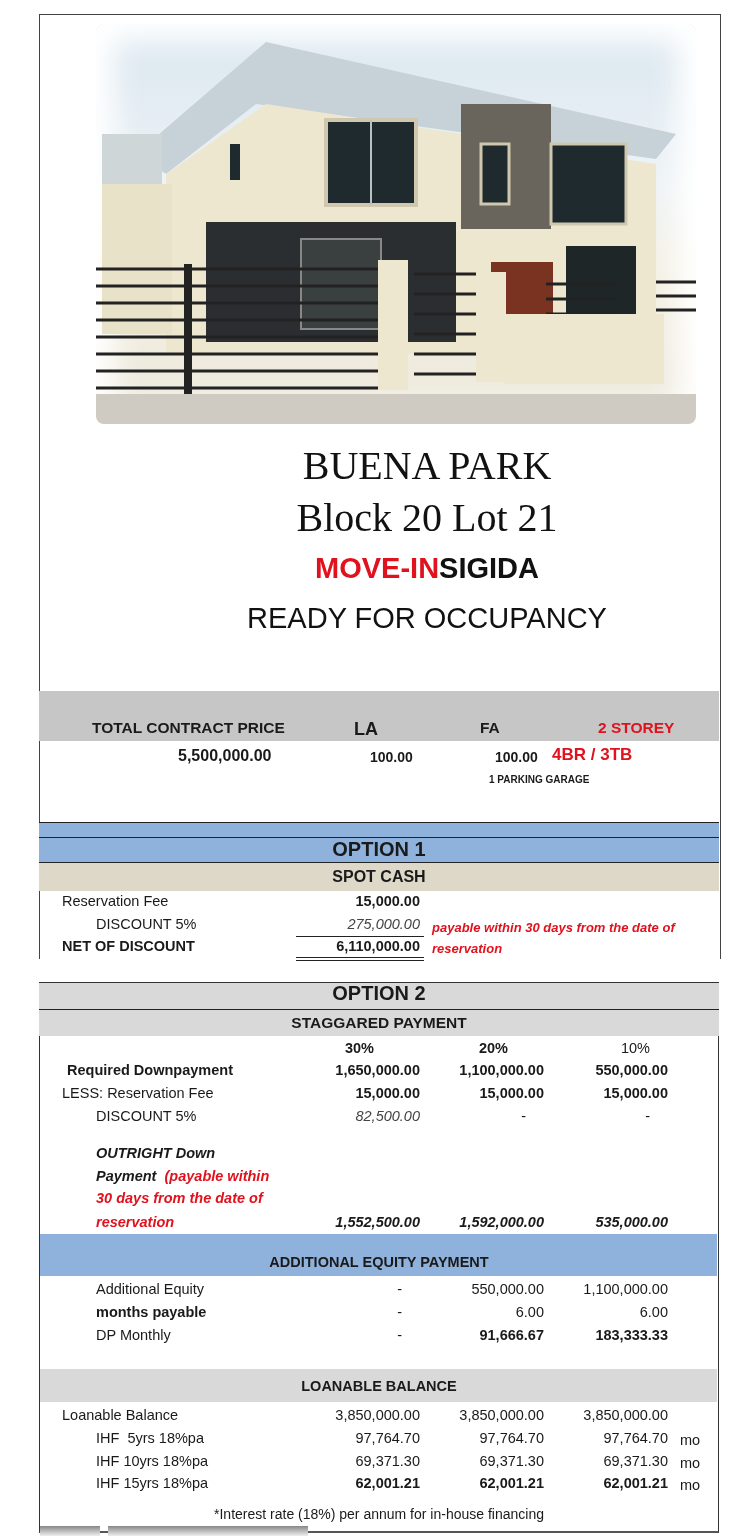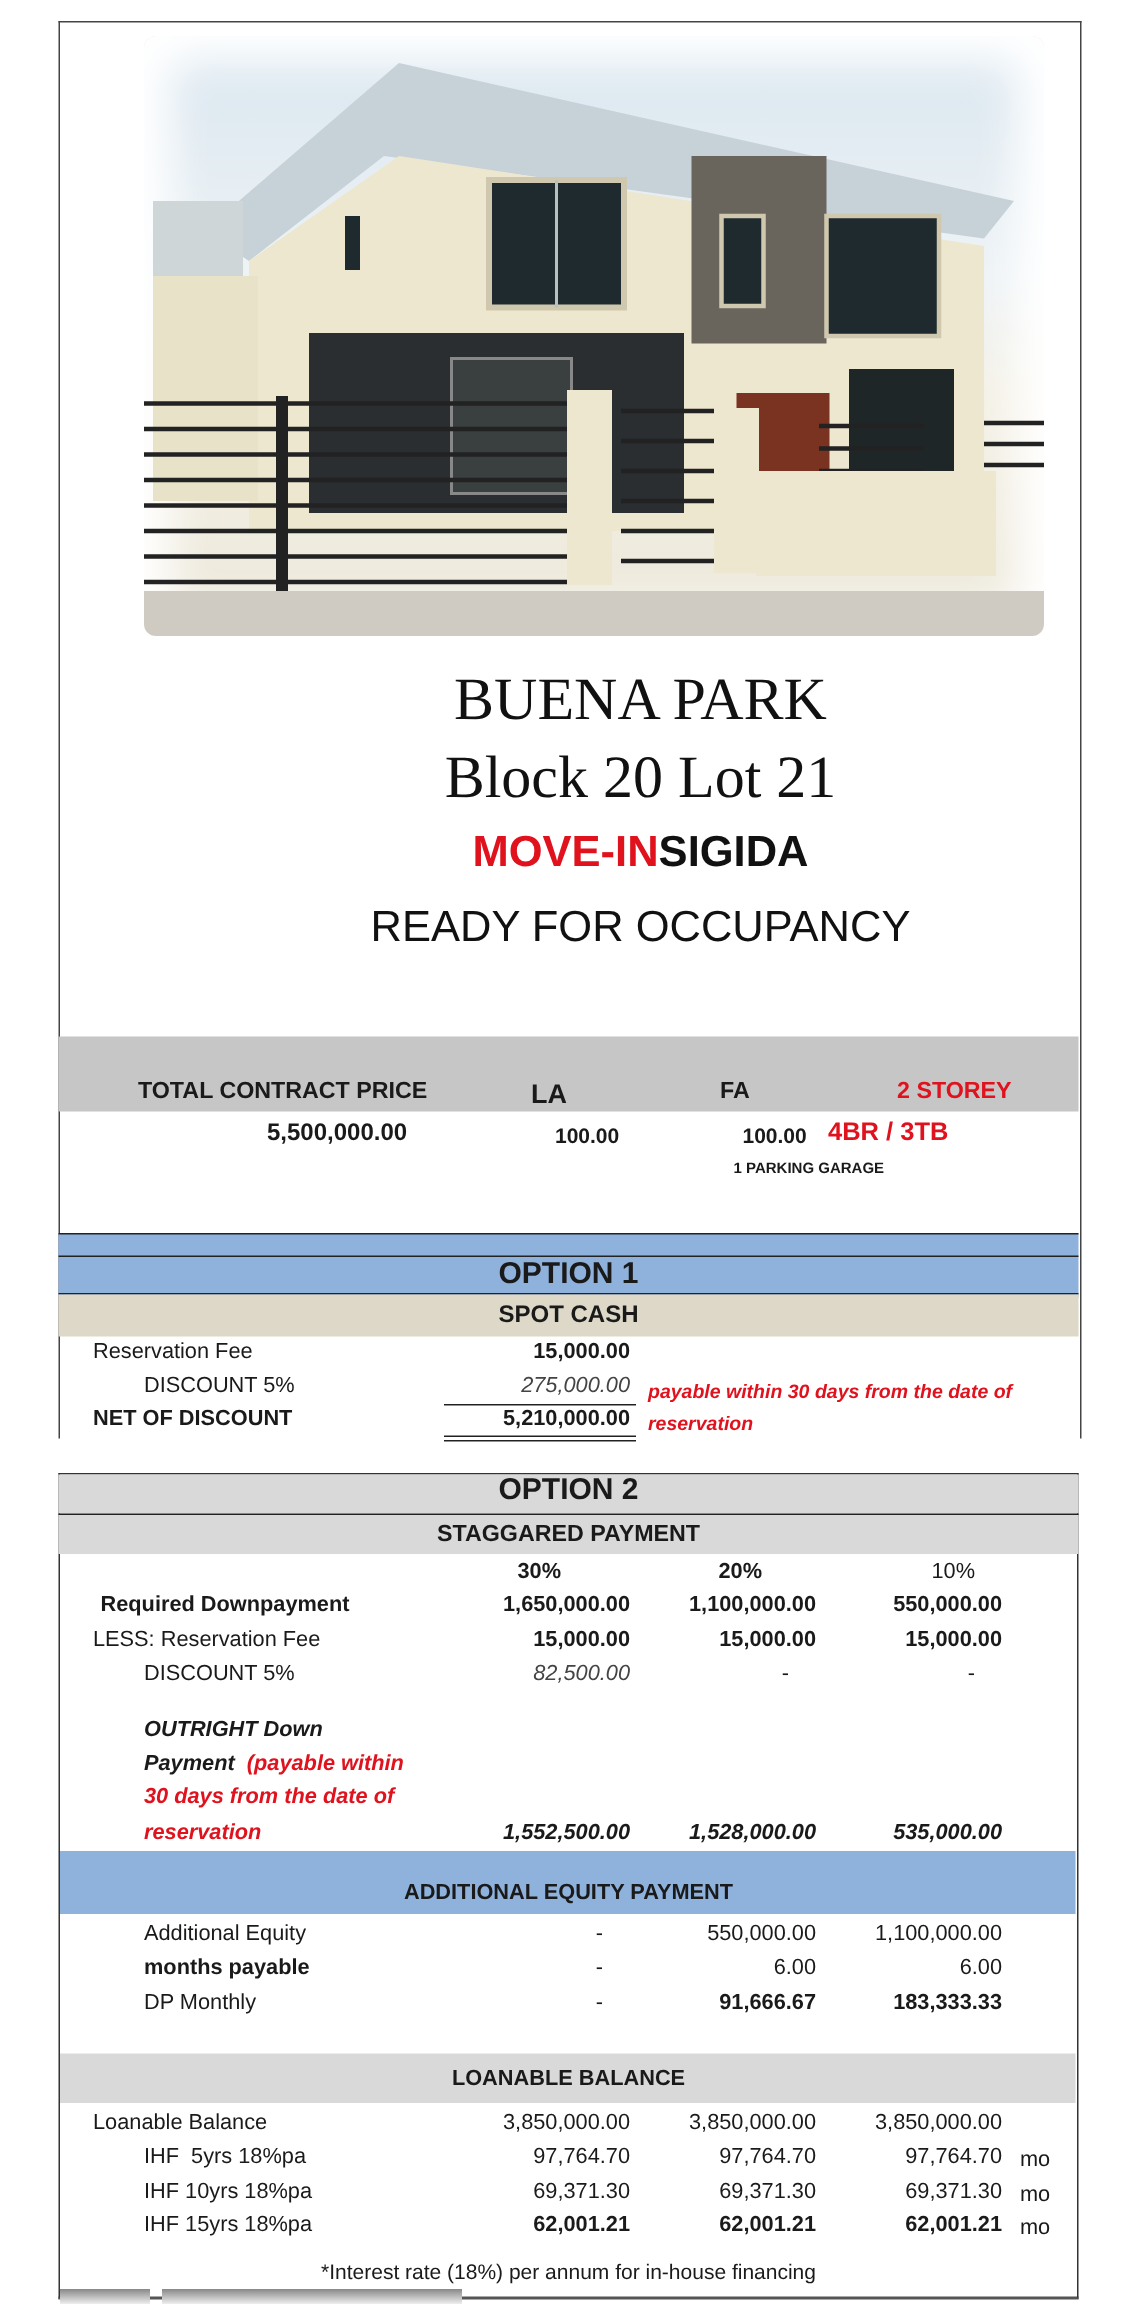--- a/index.html
+++ b/index.html
@@ -100,21 +100,21 @@
 <div class="hline" style="left:39px;top:862px;width:680px;"></div>
 <div class="txt bold c" style="left:39px;width:680px;top:838px;font-size:20px;">OPTION 1</div>
 <div class="tanband" style="top:863px;height:28px;"></div>
 <div class="txt bold c" style="left:39px;width:680px;top:868px;font-size:16px;">SPOT CASH</div>
 <div class="txt" style="left:62px;top:893px;">Reservation Fee</div>
 <div class="txt bold r" style="left:296px;width:124px;top:893px;">15,000.00</div>
 <div class="txt" style="left:96px;top:916px;">DISCOUNT 5%</div>
 <div class="txt it r" style="left:296px;width:124px;top:916px;color:#444;">275,000.00</div>
 <div class="hline" style="left:296px;top:936px;width:128px;"></div>
 <div class="txt bold" style="left:62px;top:938px;">NET OF DISCOUNT</div>
-<div class="txt bold r" style="left:296px;width:124px;top:938px;">5,210,000.00</div>
+<div class="txt bold r" style="left:296px;width:124px;top:938px;">6,110,000.00</div>
 <div class="hline" style="left:296px;top:957px;width:128px;"></div>
 <div class="hline" style="left:296px;top:960px;width:128px;"></div>
 <div class="txt bold it" style="left:432px;top:920px;font-size:13px;color:#e0121d;">payable within 30 days from the date of</div>
 <div class="txt bold it" style="left:432px;top:941px;font-size:13px;color:#e0121d;">reservation</div>
 
 <div class="sheet2"></div>
 <div class="lightgray" style="top:983px;height:26px;"></div>
 <div class="hline" style="left:39px;top:1009px;width:680px;"></div>
 <div class="txt bold c" style="left:39px;width:680px;top:982px;font-size:20px;">OPTION 2</div>
 <div class="lightgray" style="top:1010px;height:26px;"></div>
@@ -137,21 +137,21 @@
 <div class="txt" style="left:96px;top:1108px;">DISCOUNT 5%</div>
 <div class="txt it r" style="left:296px;width:124px;top:1108px;color:#444;">82,500.00</div>
 <div class="txt r" style="left:420px;width:124px;top:1108px;padding-right:18px;box-sizing:border-box;">-</div>
 <div class="txt r" style="left:544px;width:124px;top:1108px;padding-right:18px;box-sizing:border-box;">-</div>
 
 <div class="txt bold it" style="left:96px;top:1145px;">OUTRIGHT Down</div>
 <div class="txt bold it" style="left:96px;top:1168px;"><span>Payment</span>&nbsp;&nbsp;<span style="color:#e0121d;">(payable within</span></div>
 <div class="txt bold it" style="left:96px;top:1190px;color:#e0121d;">30 days from the date of</div>
 <div class="txt bold it" style="left:96px;top:1214px;color:#e0121d;">reservation</div>
 <div class="txt bold it r" style="left:296px;width:124px;top:1214px;">1,552,500.00</div>
-<div class="txt bold it r" style="left:420px;width:124px;top:1214px;">1,528,000.00</div>
+<div class="txt bold it r" style="left:420px;width:124px;top:1214px;">1,592,000.00</div>
 <div class="txt bold it r" style="left:544px;width:124px;top:1214px;">535,000.00</div>
 
 <div class="blueband" style="top:1234px;height:42px;left:40px;width:677px;"></div>
 <div class="txt bold c" style="left:39px;width:680px;top:1254px;font-size:14.5px;">ADDITIONAL EQUITY PAYMENT</div>
 
 <div class="txt" style="left:96px;top:1281px;">Additional Equity</div>
 <div class="txt r" style="left:296px;width:124px;top:1281px;padding-right:18px;box-sizing:border-box;">-</div>
 <div class="txt r" style="left:420px;width:124px;top:1281px;">550,000.00</div>
 <div class="txt r" style="left:544px;width:124px;top:1281px;">1,100,000.00</div>
 

